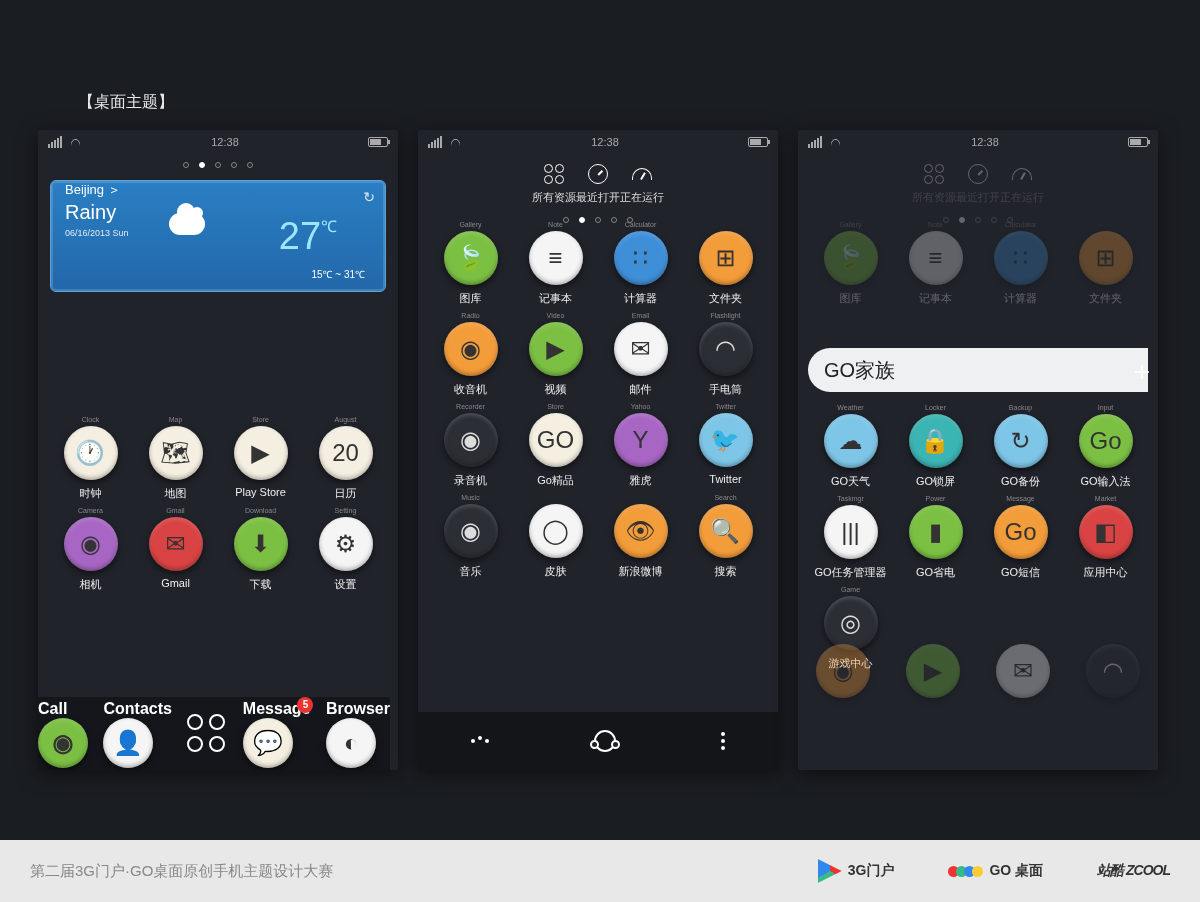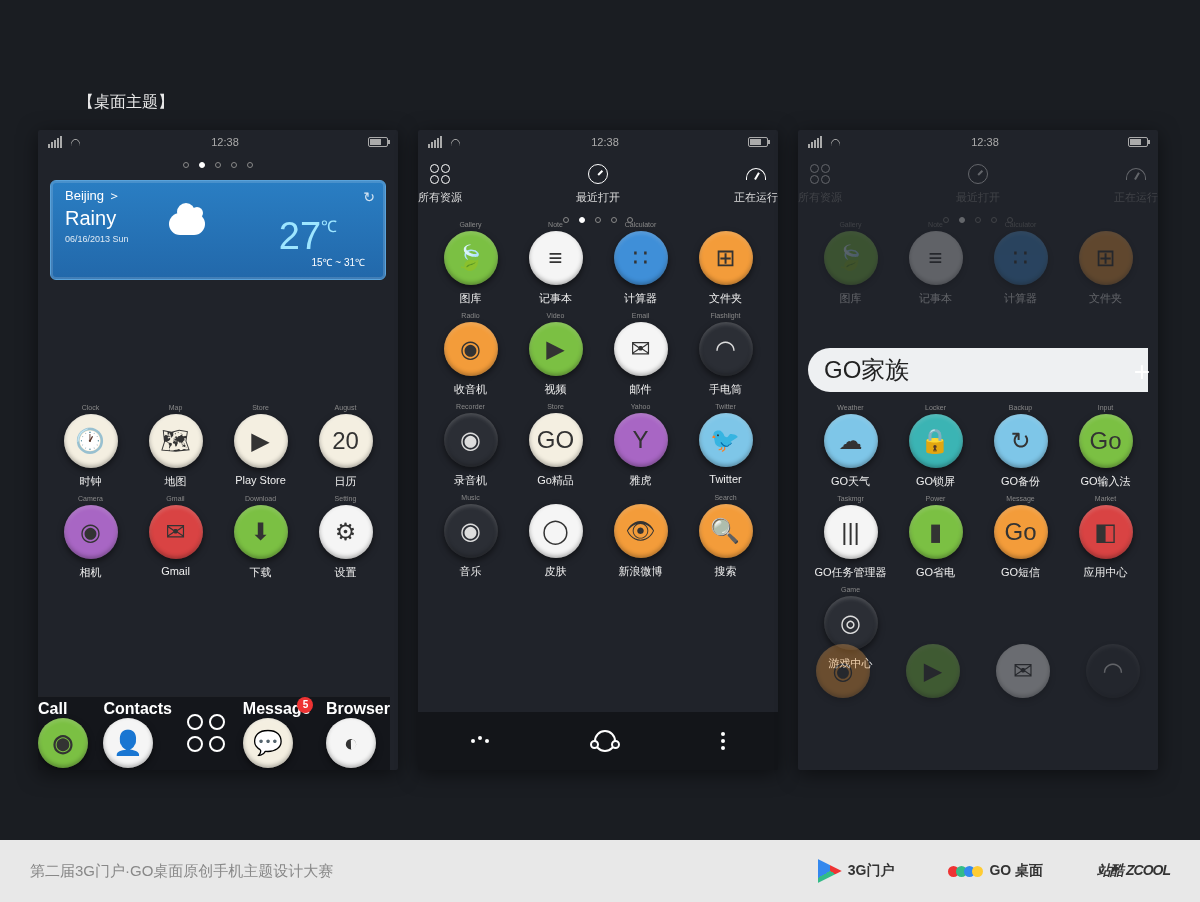--- a/index.html
+++ b/index.html
@@ -47,26 +47,26 @@
 .battery { width: 20px; height: 10px; border: 1px solid #aaa; border-radius: 2px; position: relative; }
 .battery::after { content: ""; position: absolute; right: -3px; top: 2px; width: 2px; height: 4px; background: #aaa; }
 .battery .fill { position:absolute; left:1px; top:1px; bottom:1px; width:60%; background:#aaa;}
 .page-dots { display:flex; justify-content:center; gap:10px; padding:8px 0 4px; }
 .page-dots i { width:6px; height:6px; border:1px solid #888; border-radius:50%; }
 .page-dots i.active { background:#fff; border-color:#fff; }
 
 
 .weather {
   margin: 8px 12px;
-  height: 100px;
+  height: 112px;
   background: linear-gradient(#2a7ec3, #2268aa);
   border-radius: 6px;
   border:1px solid #5aa3db;
   box-shadow: inset 0 0 0 2px rgba(255,255,255,.15);
-  padding: 6px 14px;
+  padding: 0 14px;
   position: relative;
   color:#fff;
 }
 .w-city { font-size:13px; }
 .w-cond { font-size:20px; margin-top:2px; }
 .w-date { font-size:9px; opacity:.85; margin-top:4px; }
 .w-temp { position:absolute; right:48px; top:34px; font-size:38px; color:#9ee6ff; }
 .w-temp sup { font-size:16px; vertical-align: top; }
 .w-range { position:absolute; right:20px; bottom:10px; font-size:10px; }
 .w-icon { position:absolute; left:118px; top:32px; }
@@ -90,40 +90,40 @@
 }
 .badge { position:absolute; top:-3px; right:-3px; width:16px; height:16px; background:#e33; border-radius:50%; color:#fff; font-size:10px; display:flex; align-items:center; justify-content:center; }
 
 
 .dock { position:absolute; bottom:0; left:0; right:8px; height:74px; background:rgba(0,0,0,.35); display:flex; align-items:center; justify-content:space-between; border-top:1px solid rgba(255,255,255,.06);font-weight:bold; }
 .dock .ic { width:50px; height:50px; }
 .dock-mid { width:40px; height:40px; display:grid; grid-template-columns:1fr 1fr; gap:4px;}
 .dock-mid i{width:16px;height:16px;border:2px solid #fff;border-radius:50%;}
 
 
-.tabs { display:flex; justify-content:space-between; padding:8px 0 4px; }
+.tabs { display:flex; justify-content:center; padding:8px 0 4px; }
 .tab { display:flex; flex-direction:column; align-items:center; gap:4px; font-size:11px; color:#ddd; }
 .tab-icon { width:24px; height:24px; display:flex; align-items:center; justify-content:center; }
 .tab-grid { display:grid; grid-template-columns:1fr 1fr; gap:2px; }
 .tab-grid i { width:9px; height:9px; border:1.5px solid #fff; border-radius:50%; }
 .tab-clock { width:20px; height:20px; border:1.5px solid #fff; border-radius:50%; position:relative;}
 .tab-clock::after{content:"";position:absolute;left:50%;top:50%;width:6px;height:1.5px;background:#fff;transform-origin:left;transform:rotate(-45deg);}
 .tab-gauge { width:20px; height:12px; border:1.5px solid #fff; border-bottom:none; border-radius:20px 20px 0 0; position:relative;}
 .tab-gauge::after{content:"";position:absolute;left:50%;bottom:0;width:1.5px;height:8px;background:#fff;transform:rotate(30deg);}
 
 
 .navbar { position:absolute; bottom:0; left:0; right:0; height:58px; display:flex; align-items:center; justify-content:space-around; background:rgba(0,0,0,.4);}
 .nav-dots { display:flex; gap:3px;}
 .nav-dots i{width:4px;height:4px;background:#fff;border-radius:50%;}
 .nav-home{width:22px;height:22px;border:2px solid #fff;border-radius:50%;position:relative;}
 .nav-home::before,.nav-home::after{content:"";position:absolute;width:5px;height:5px;background:#20232a;border:2px solid #fff;border-radius:50%;}
 .nav-home::before{left:-6px;top:8px}.nav-home::after{right:-6px;top:8px}
 .nav-more{display:flex;flex-direction:column;gap:3px;}
 .nav-more i{width:4px;height:4px;background:#fff;border-radius:50%;}
-.searchbar { position:absolute; top:218px; left:10px; right:10px; height:44px; background:#eef0f2; border-radius:22px 0 0 22px; display:flex; align-items:center; padding:0 16px; color:#222; font-size:24px; font-weight:500;}
+.searchbar { position:absolute; top:218px; left:10px; right:10px; height:44px; background:#eef0f2; border-radius:22px 0 0 22px; display:flex; align-items:center; padding:0 16px; color:#222; font-size:20px; font-weight:500;}
 .plus-btn{position:absolute;top:224px;right:-2px;width:36px;height:36px;color:#fff;font-size:28px;display:flex;align-items:center;justify-content:center;}
 .p3-grid{position:absolute;top:276px;left:0;right:0;}
 .p3-row2{position:absolute;bottom:72px;left:0;right:0;display:flex;justify-content:space-around;opacity:.35;}
 .faded{opacity:.3;}
 .tabs.faded .tab{color:#888;}
 
 
 .c-cream{background:#f4efe1}
 .c-white{background:#f5f5f5}
 .c-green{background:#7bc043}

